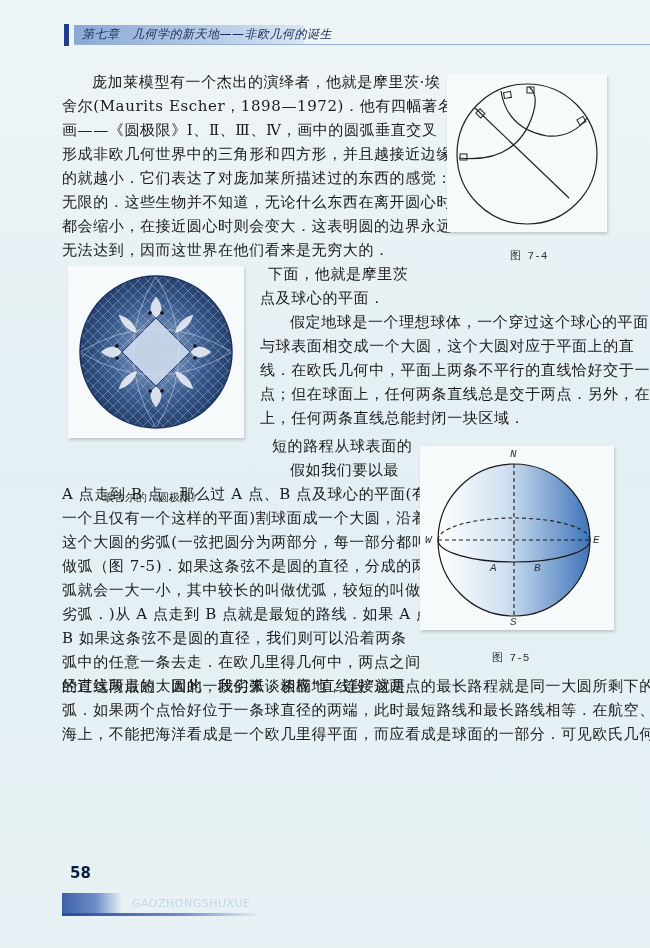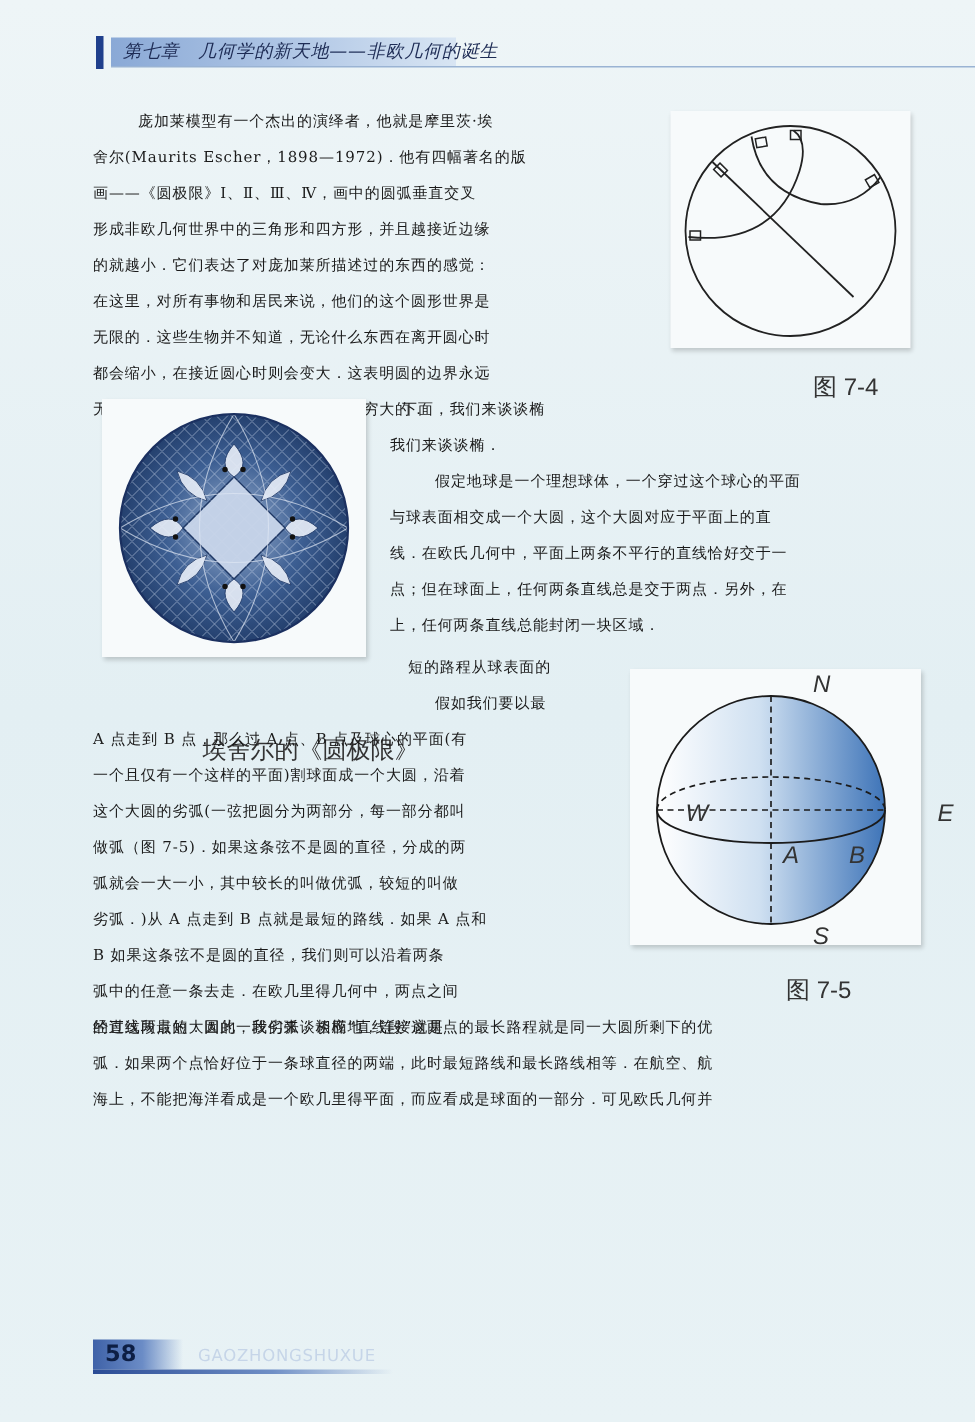--- a/index.html
+++ b/index.html
@@ -27,44 +27,43 @@
   .chapter-header .rule {
     position: absolute; left: 10px; top: 20px; width: 576px; height: 1px; background: #9ab3d3;
   }
   .chapter-header .title {
     position: absolute; left: 18px; top: 2px; font-size: 12px; font-style: italic;
     color: #1e2c55; letter-spacing: 0.5px; white-space: nowrap;
     font-family: "DejaVu Sans", "Liberation Sans", sans-serif;
   }
   
   .para {
-    position: absolute; font-size: 10px; line-height: 24px;
+    position: absolute; font-size: 15px; line-height: 24px;
     letter-spacing: 0.6px; text-align: justify; text-align-last: left;
     color: #1a1a1a;
   }
   .para .line { display: block; white-space: nowrap; height: 24px; }
   .indent { padding-left: 30px; }
 
   
   .fig-frame {
     position: absolute; background: #f7fafb;
     box-shadow: 1px 2px 3px rgba(0,0,0,0.18);
   }
   .caption {
-    position: absolute; font-size: 16px; color: #333; white-space: nowrap;
-    font-family: Liberation Sans, sans-serif;
-    margin-left: 32px;
+    position: absolute; font-size: 11px; color: #333; white-space: nowrap;
+    font-family: Liberation Mono, monospace;
   }
   
   .footer-num-box {
     position: absolute; left: 62px; top: 893px; width: 60px; height: 20px;
     background: linear-gradient(90deg, #3f62a8 0%, #6b8cc6 55%, rgba(180,200,230,0) 100%);
   }
   .footer-num {
-    position: absolute; left: 70px; top: 893px; font-size: 15px; font-weight: bold;
+    position: absolute; left: 70px; top: 864px; font-size: 15px; font-weight: bold;
     color: #0d1e44; font-family: "DejaVu Sans", "Liberation Sans", sans-serif;
   }
   .footer-rule {
     position: absolute; left: 62px; top: 913px; width: 200px; height: 3px;
     background: linear-gradient(90deg, #2a4b95 0%, #6f8fc6 60%, rgba(150,180,220,0) 100%);
   }
   .footer-brand {
     position: absolute; left: 132px; top: 897px; font-size: 11px; letter-spacing: 0.5px;
     color: #c6d5e8; font-family: "DejaVu Sans", "Liberation Sans", sans-serif;
   }
@@ -80,21 +79,20 @@
   <div class="rule"></div>
   <div class="title">第七章　几何学的新天地——非欧几何的诞生</div>
 </div>
 
 <div class="para" style="left:62px; top:70px; width:372px;">
   <span class="line indent">庞加莱模型有一个杰出的演绎者，他就是摩里茨·埃</span>
   <span class="line">舍尔(Maurits Escher，1898—1972)．他有四幅著名的版</span>
   <span class="line">画——《圆极限》Ⅰ、Ⅱ、Ⅲ、Ⅳ，画中的圆弧垂直交叉</span>
   <span class="line">形成非欧几何世界中的三角形和四方形，并且越接近边缘</span>
   <span class="line">的就越小．它们表达了对庞加莱所描述过的东西的感觉：</span>
-  <span class="line">在这里，对所有事物和居民来说，他们的这个圆形世界是</span>
   <span class="line">无限的．这些生物并不知道，无论什么东西在离开圆心时</span>
   <span class="line">都会缩小，在接近圆心时则会变大．这表明圆的边界永远</span>
   <span class="line">无法达到，因而这世界在他们看来是无穷大的．</span>
 </div>
 
 <div class="fig-frame" style="left:447px; top:74px; width:160px; height:158px;">
   <svg width="160" height="158" viewBox="0 0 160 158">
     <circle cx="80" cy="80" r="70" fill="none" stroke="#222" stroke-width="1.2"></circle>
 
     <path d="M 28 34 L 122 124" fill="none" stroke="#222" stroke-width="1.2"></path>
@@ -156,22 +154,22 @@
         <circle cx="49" cy="92" r="1.8"></circle>
       <circle cx="127" cy="80" r="1.8"></circle>
         <circle cx="127" cy="92" r="1.8"></circle>
     </g>
     <circle cx="88" cy="86" r="76" fill="none" stroke="#1b3060" stroke-width="1.5"></circle>
   </svg>
 </div>
 <div class="caption" style="left:103px; top:490px;">埃舍尔的《圆极限》</div>
 
 <div class="para" style="left:260px; top:262px; width:180px;">
-  <span class="line indent" style="padding-left:8px;">下面，我们来谈谈椭</span>
-  <span class="line">我们来谈谈椭．</span>
+  <span class="line indent" style="padding-left:8px;">下面，他就是摩里茨</span>
+  <span class="line">点及球心的平面．</span>
 </div>
 
 <div class="para" style="left:260px; top:310px; width:370px;">
   <span class="line indent">假定地球是一个理想球体，一个穿过这个球心的平面</span>
   <span class="line">与球表面相交成一个大圆，这个大圆对应于平面上的直</span>
   <span class="line">线．在欧氏几何中，平面上两条不平行的直线恰好交于一</span>
   <span class="line">点；但在球面上，任何两条直线总是交于两点．另外，在</span>
   <span class="line">上，任何两条直线总能封闭一块区域．</span>
 </div>
 

